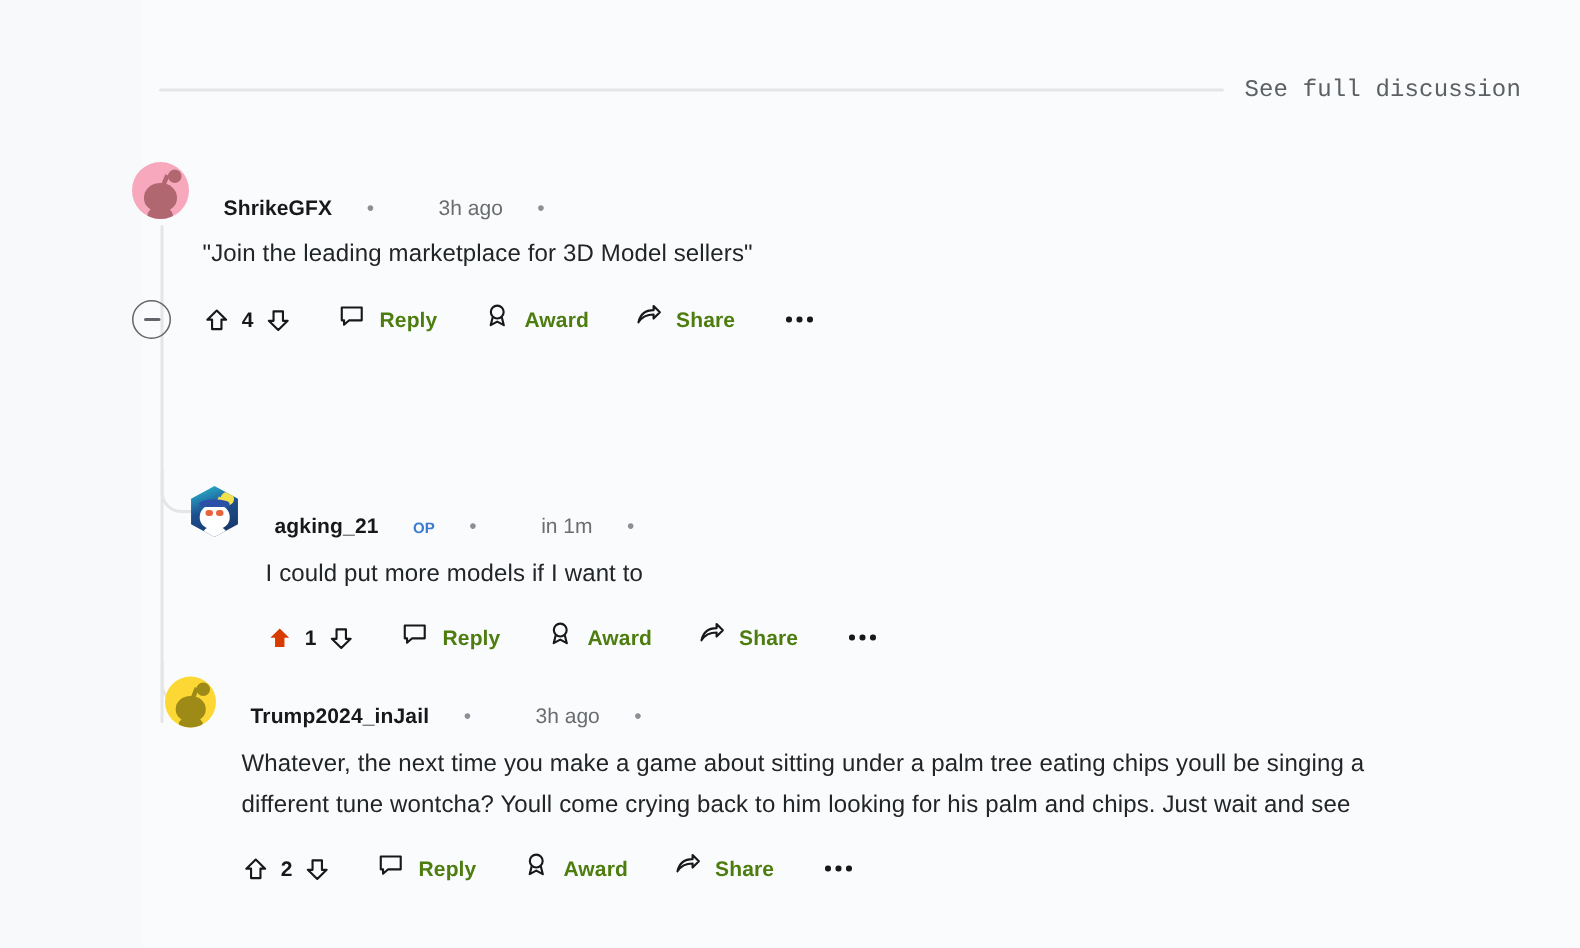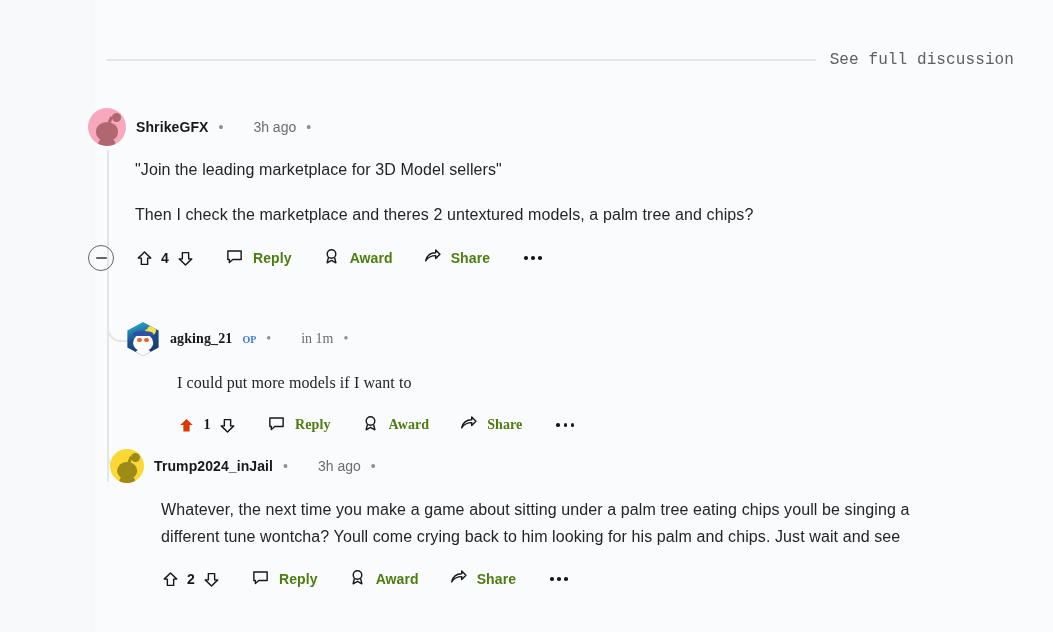--- a/index.html
+++ b/index.html
@@ -90,28 +90,28 @@
     border-bottom-left-radius: 14px;
   }
   .thread-elbow.e1 { top: 312px; }
   .thread-elbow.e2 { top: 440px; }
 
   
   .comment {
     position: absolute;
   }
   .c1 { left: 88px;  top: 108px; width: 940px; }
-  .c2 { left: 126px; top: 320px; width: 900px; font-family: Liberation Serif, serif; }
+  .c2 { left: 126px; top: 320px; width: 900px; }
   .c3 { left: 110px; top: 447px; width: 900px; }
 
   .comment-head {
     display: flex;
-    align-items: center;
+    align-items: flex-end;
     height: 38px;
-    gap: 10px;
+    gap: 23px;
   }
 
   .avatar {
     width: 38px;
     height: 38px;
     flex: 0 0 38px;
     position: relative;
     overflow: hidden;
     cursor: pointer;
   }
@@ -346,21 +346,20 @@
         <div class="snoo-body"></div>
       </div>
       <span class="username">ShrikeGFX</span>
       <span class="meta-dot">•</span>
       <span class="timestamp">3h ago</span>
       <span class="meta-dot">•</span>
     </div>
 
     <div class="comment-body">
       <p class="para">"Join the leading marketplace for 3D Model sellers"</p>
-      <p class="para">Then I check the marketplace and theres 2 untextured models, a palm tree and chips?</p>
     </div>
 
     <div class="actions" style="position:relative;">
       <div class="collapse-btn" style="top:3px;">
         <div class="bar"></div>
       </div>
 
       <div class="vote-group">
         <span class="icon-btn">
           <svg width="19" height="19" viewBox="0 0 20 20" aria-hidden="true">

